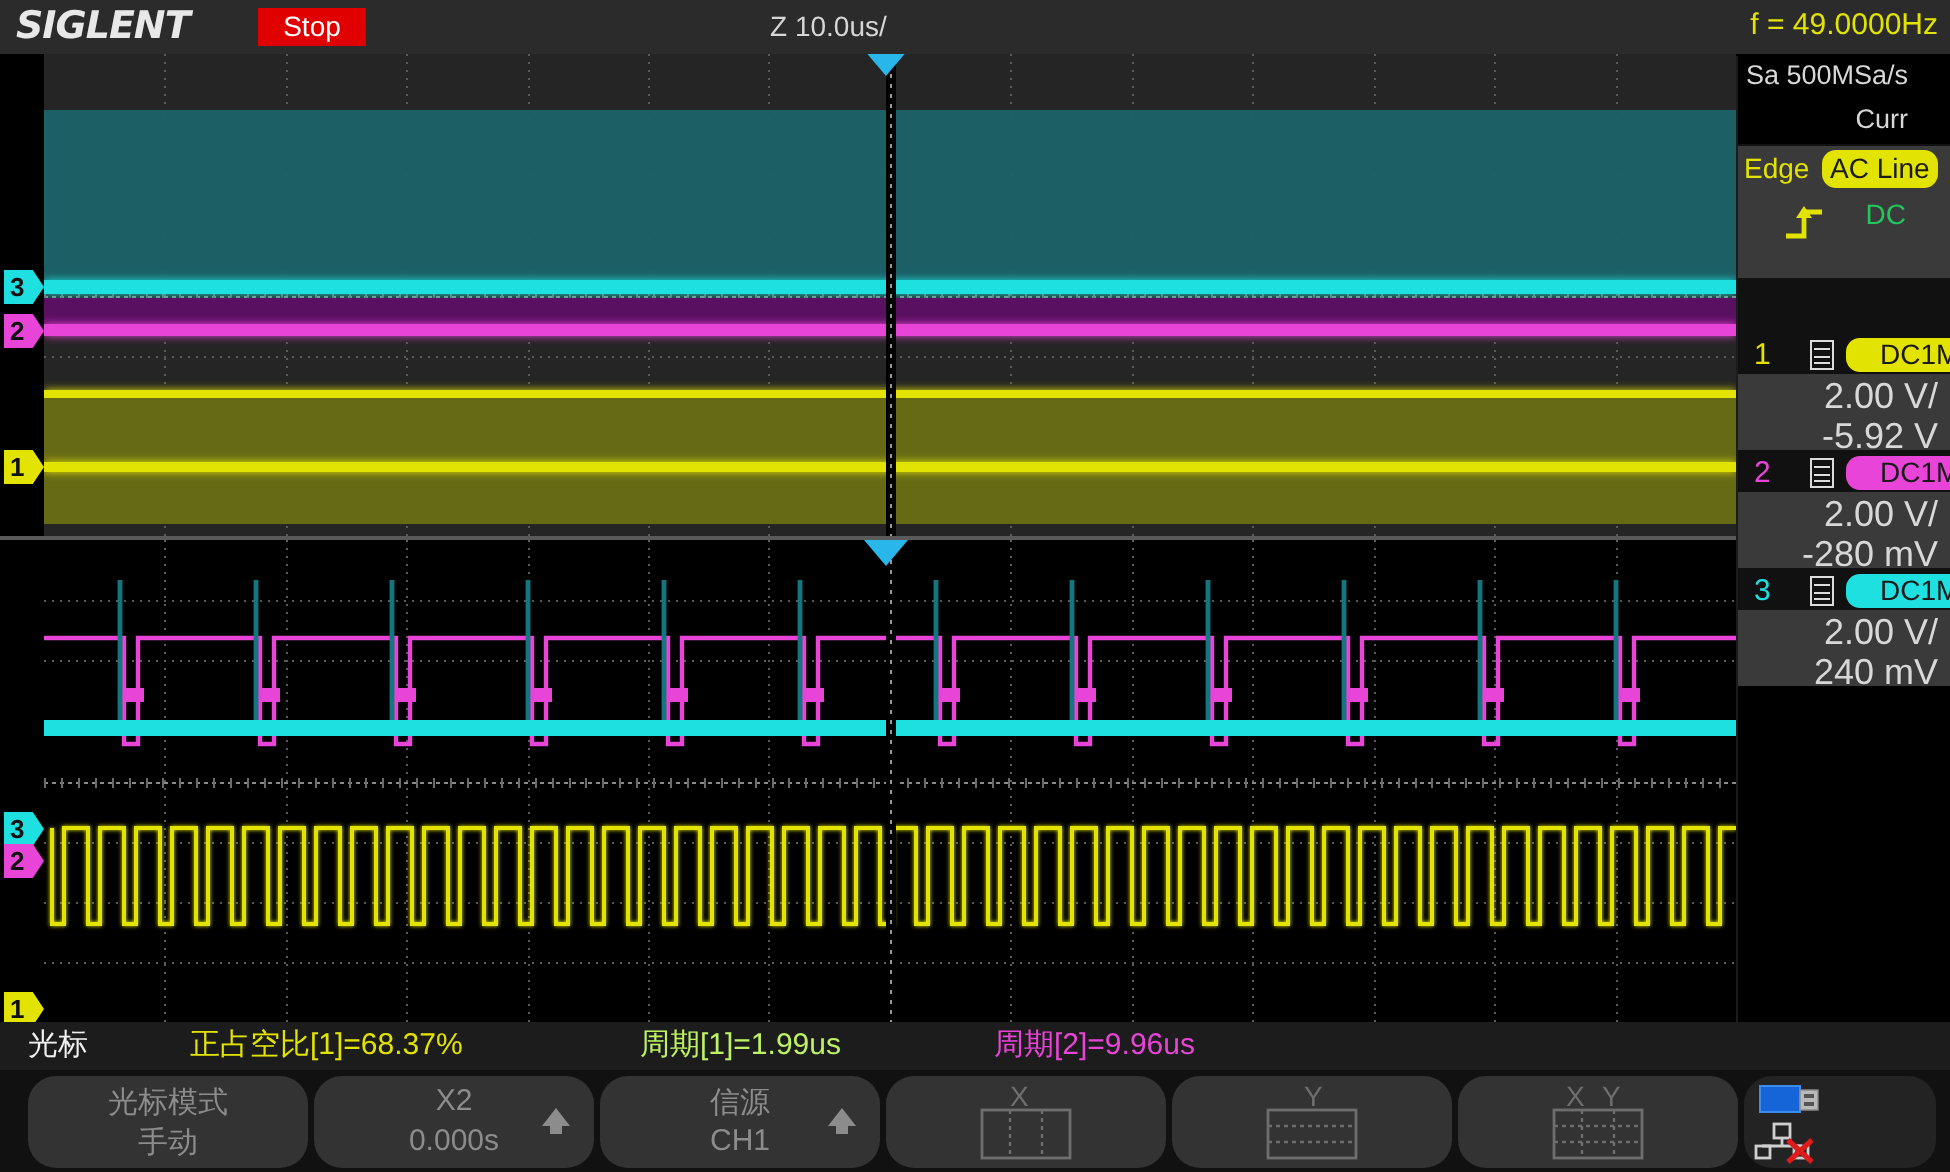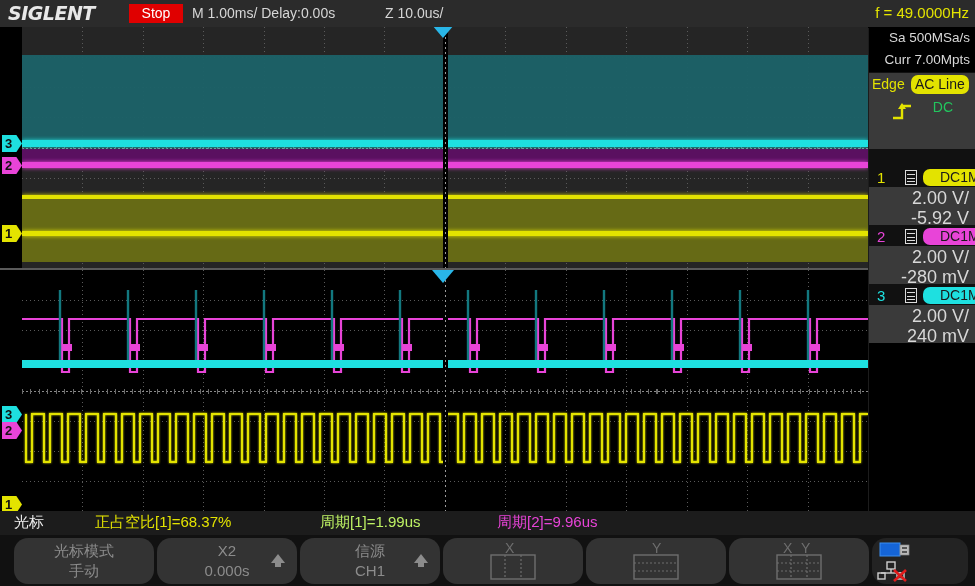--- a/index.html
+++ b/index.html
@@ -59,22 +59,22 @@
           padding-left:3px;box-sizing:border-box;color:#111;
           clip-path:polygon(0 0,72% 0,100% 50%,72% 100%,0 100%);}
 
   
   .band{position:absolute;left:0;right:0;}
 
   
   .side{position:absolute;left:869px;top:27px;width:106px;height:484px;background:#111;}
   .sbox{position:absolute;left:0;width:106px;box-sizing:border-box;}
   .s-sa{top:0;height:45px;background:#000;color:#d8d8d8;}
-  .s-sa div{text-align:right;padding-right:5px;font-size:13.5px;line-height:22px;}
-  .s-trig{top:46px;height:76px;background:#3a3a3a;}
+  .s-sa div{text-align:right;padding-right:21px;font-size:13.5px;line-height:22px;}
+  .s-trig{top:46px;height:66px;background:#3a3a3a;}
   .edge-lbl{position:absolute;left:3px;top:3px;font-size:14px;color:#e3e300;}
   .acline{position:absolute;left:42px;top:2px;background:#e3e300;color:#1a1a1a;
           font-size:14px;padding:0 4px;border-radius:7px;line-height:19px;}
   .slopeicon{position:absolute;left:22px;top:28px;}
   .dc-lbl{position:absolute;right:22px;top:26px;font-size:14px;color:#22c55e;}
   .chbox{background:#3a3a3a;}
   .ch-head{position:absolute;left:0;top:0;width:106px;height:19px;background:#111;}
   .ch-num{position:absolute;left:8px;top:0;font-size:15px;line-height:19px;}
   .bwicon{position:absolute;left:36px;top:2px;width:12px;height:15px;
           border:1.6px solid #dcdcdc;box-sizing:border-box;}
@@ -107,21 +107,20 @@
            background:#8c8c8c;}
 </style>
 </head>
 <body>
 
 <div id="app">
 
   <div class="topbar">
     <div class="logo">SIGLENT</div>
     <div class="stopbadge">Stop</div>
-    <div class="tbtxt tb-m">M 1.00ms/ Delay:0.00s</div>
     <div class="tbtxt tb-z">Z 10.0us/</div>
     <div class="freq">f = 49.0000Hz</div>
   </div>
 
   <div class="grid-wrap">
 
     <div class="mainwin">
 
       <div class="vline" style="left:60px"></div>
       <div class="vline" style="left:121px"></div>

